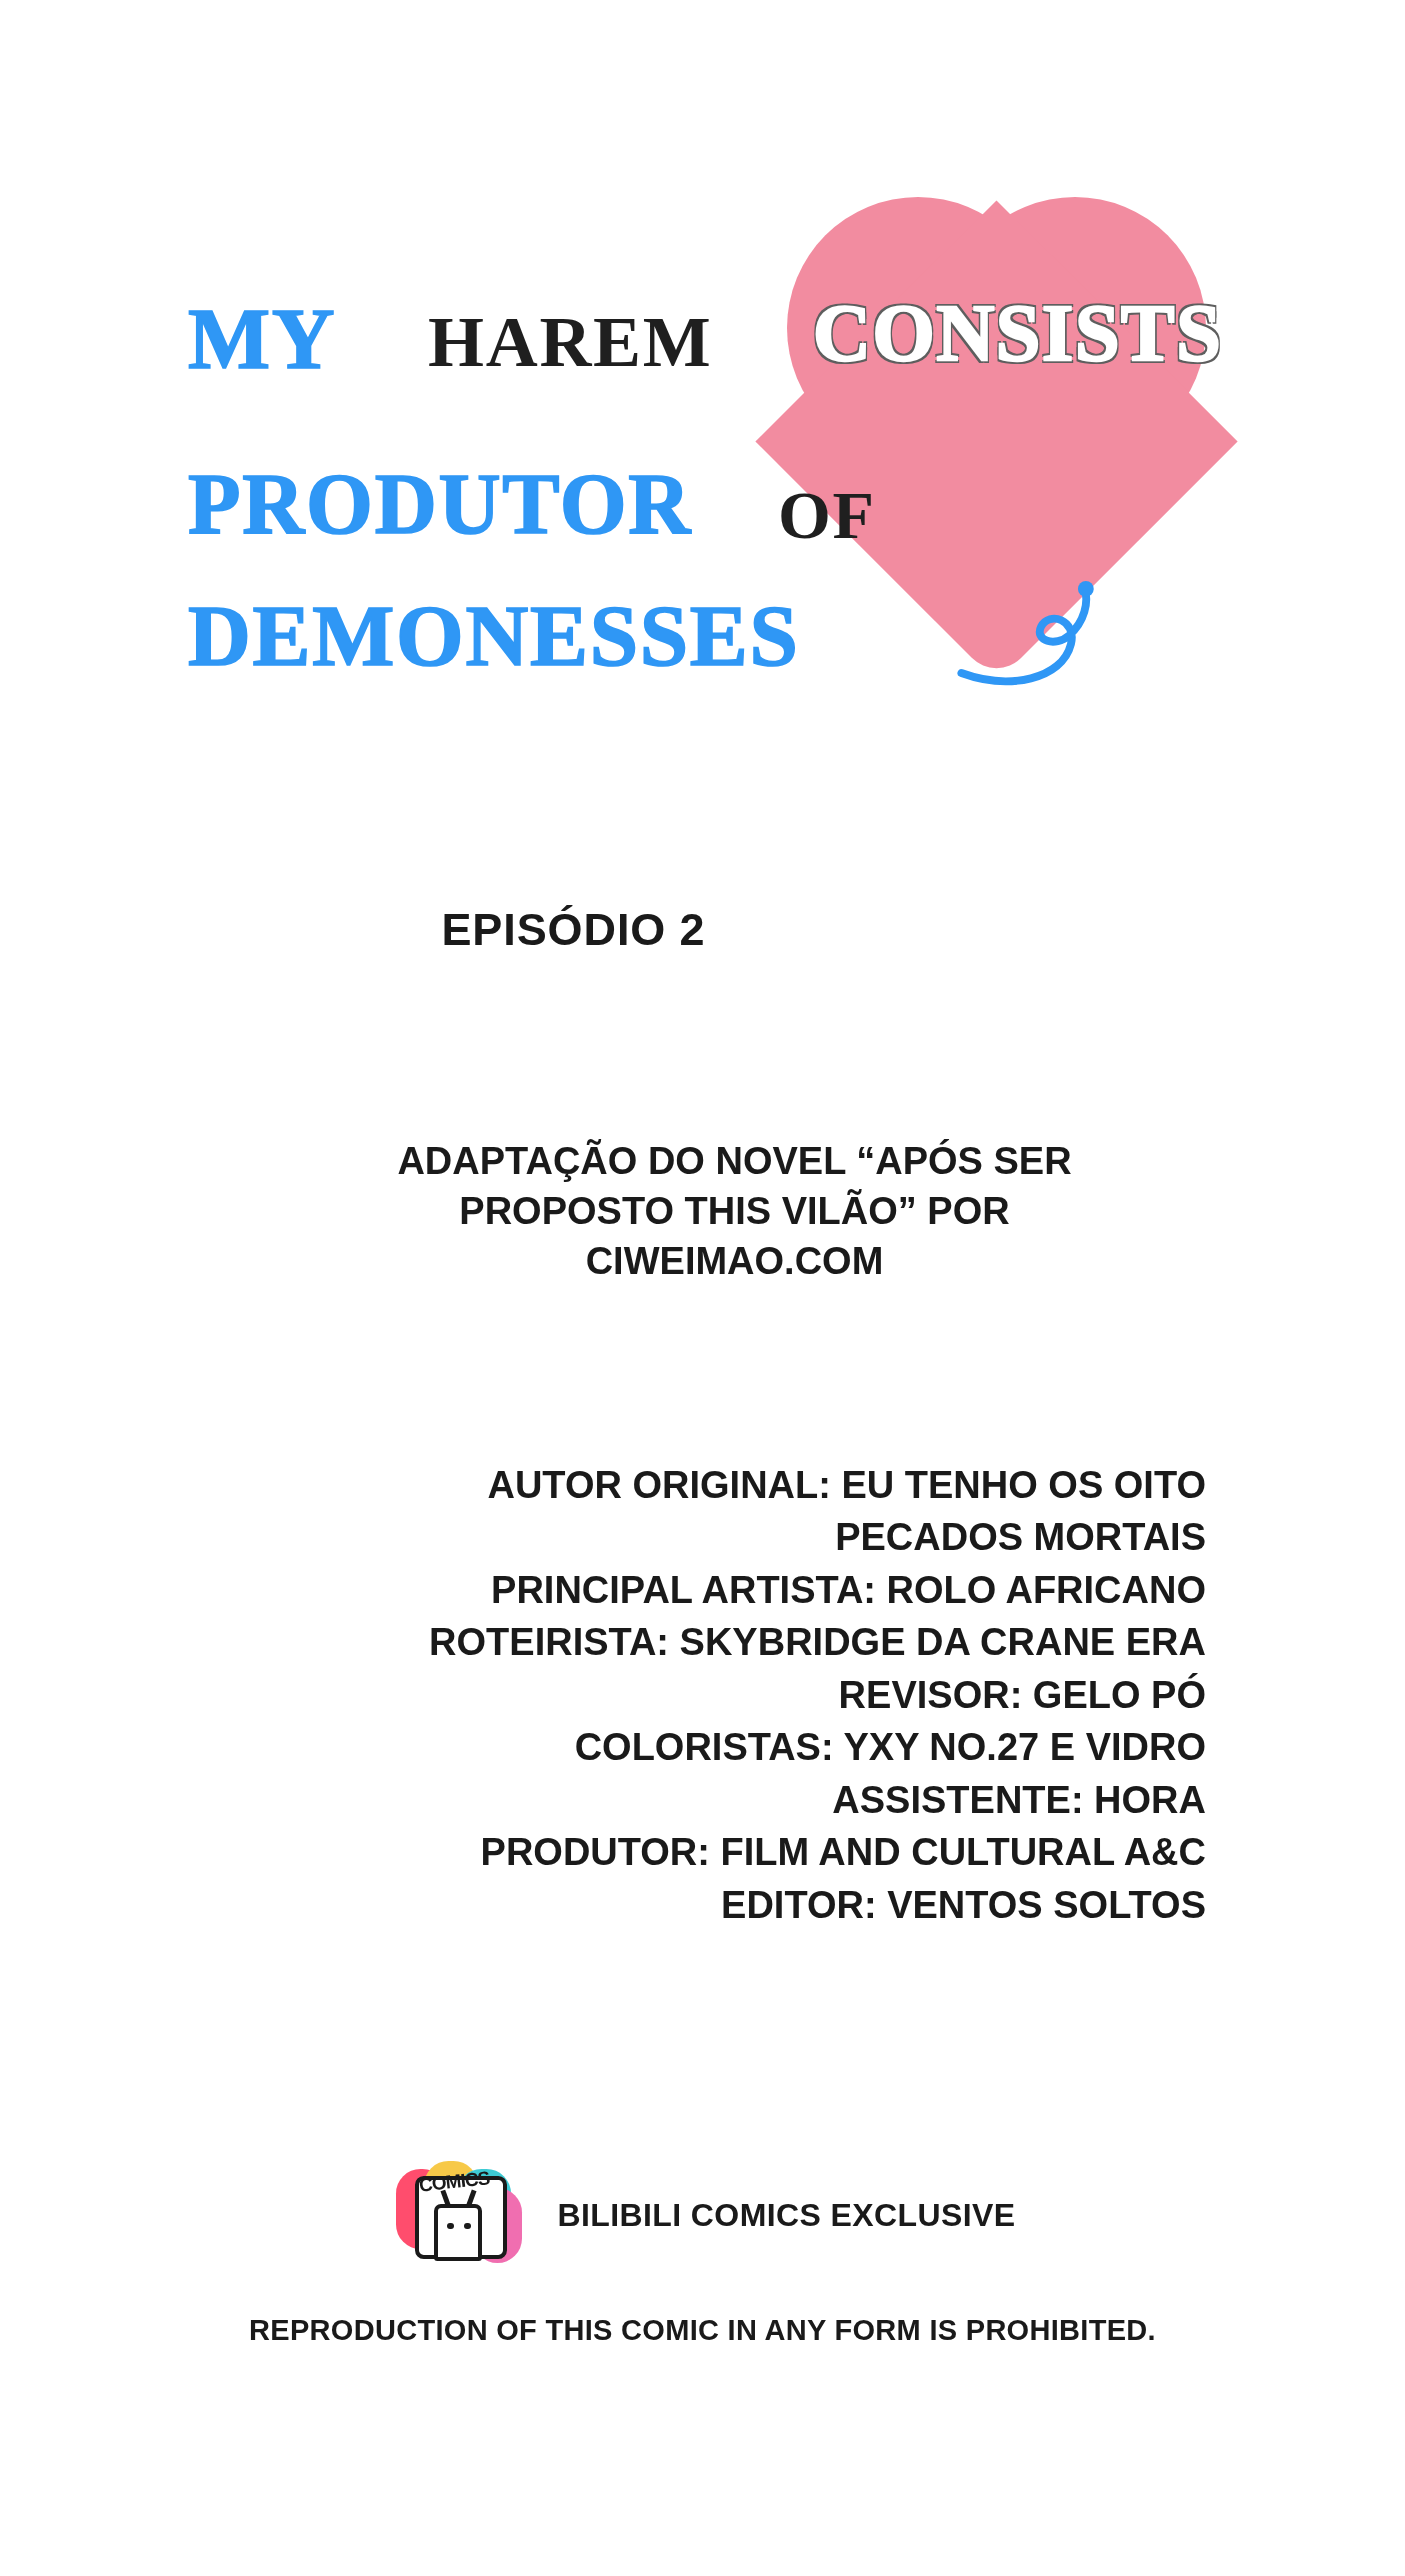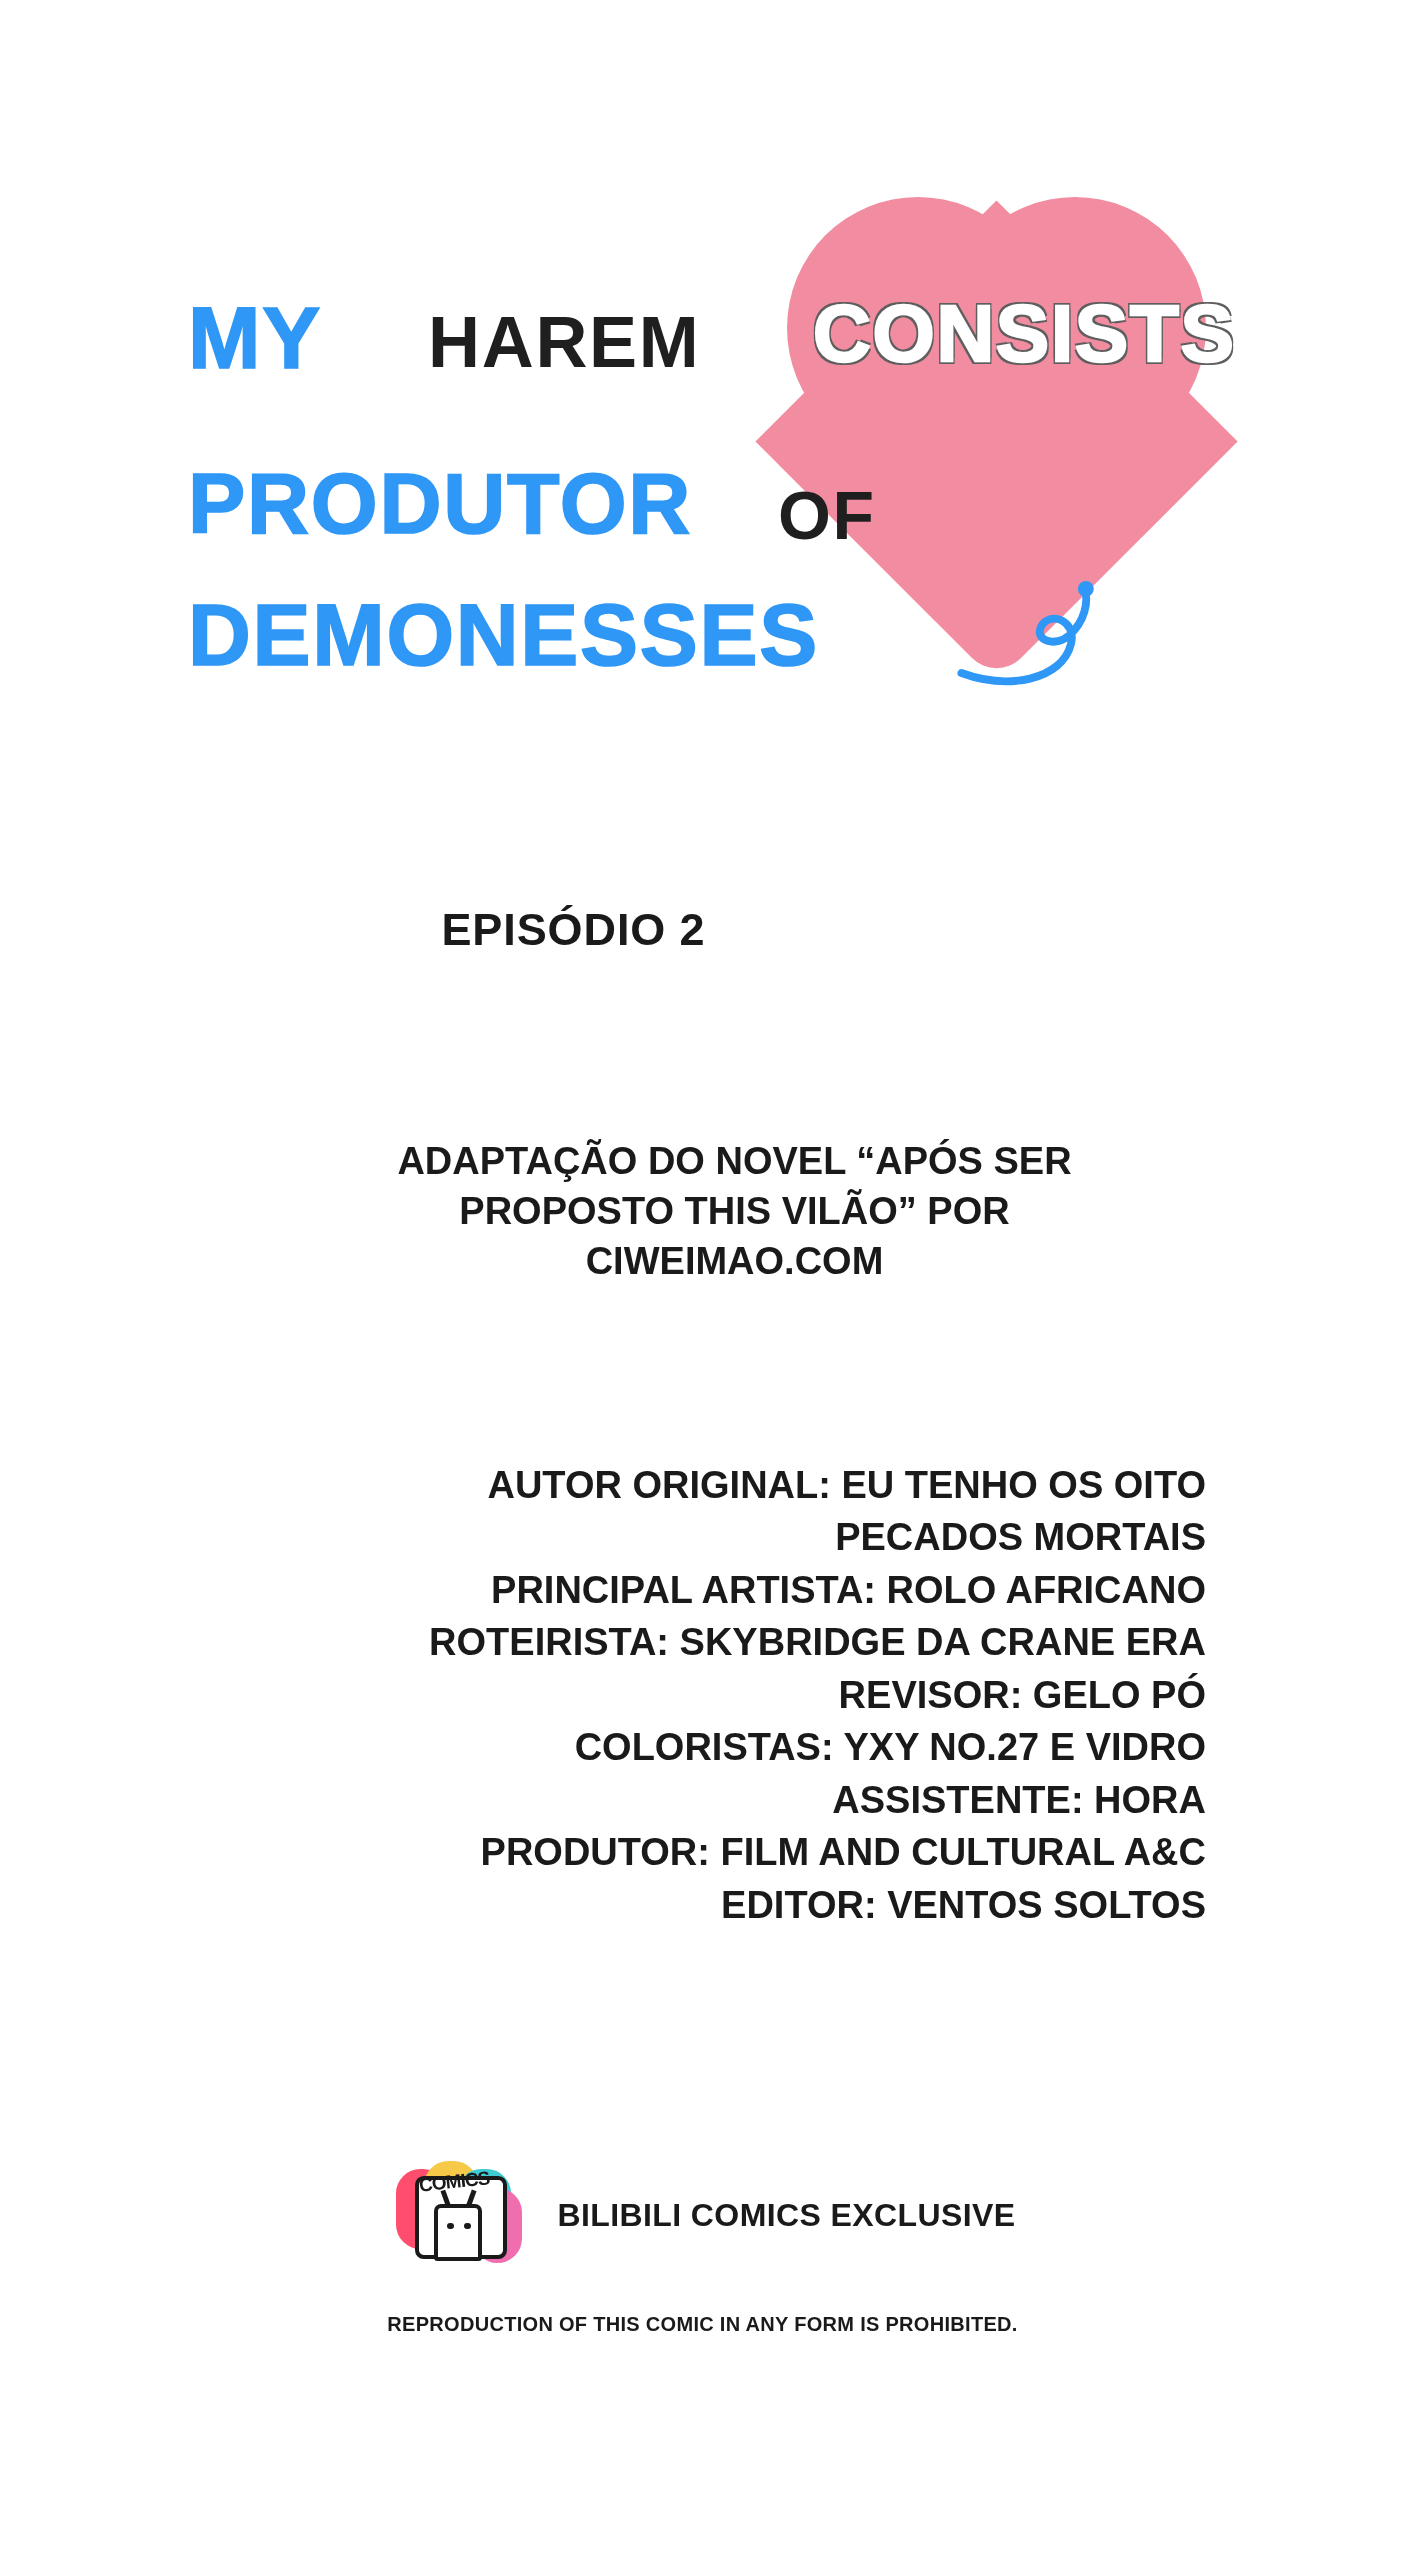--- a/index.html
+++ b/index.html
@@ -14,20 +14,21 @@
     color: #1a1a1a;
     position: relative;
     overflow: hidden;
   }
 
   
   .logo-area {
     position: relative;
     width: 1405px;
     height: 786px;
+    font-family: Liberation Serif, serif;
   }
   .heart {
     position: absolute;
     left: 778px;
     top: 188px;
     width: 437px;
     height: 376px;
   }
   .heart .lobe {
     position: absolute;
@@ -206,21 +207,21 @@
     font-weight: 900;
     letter-spacing: 0.4px;
   }
 
   .disclaimer {
     position: absolute;
     left: 0;
     top: 2311px;
     width: 1405px;
     text-align: center;
-    font-size: 20px;
+    font-size: 29px;
     font-weight: 900;
     line-height: 1.32;
     letter-spacing: 0.3px;
   }
 </style>
 </head>
 <body>
 
 <div class="logo-area">
 

